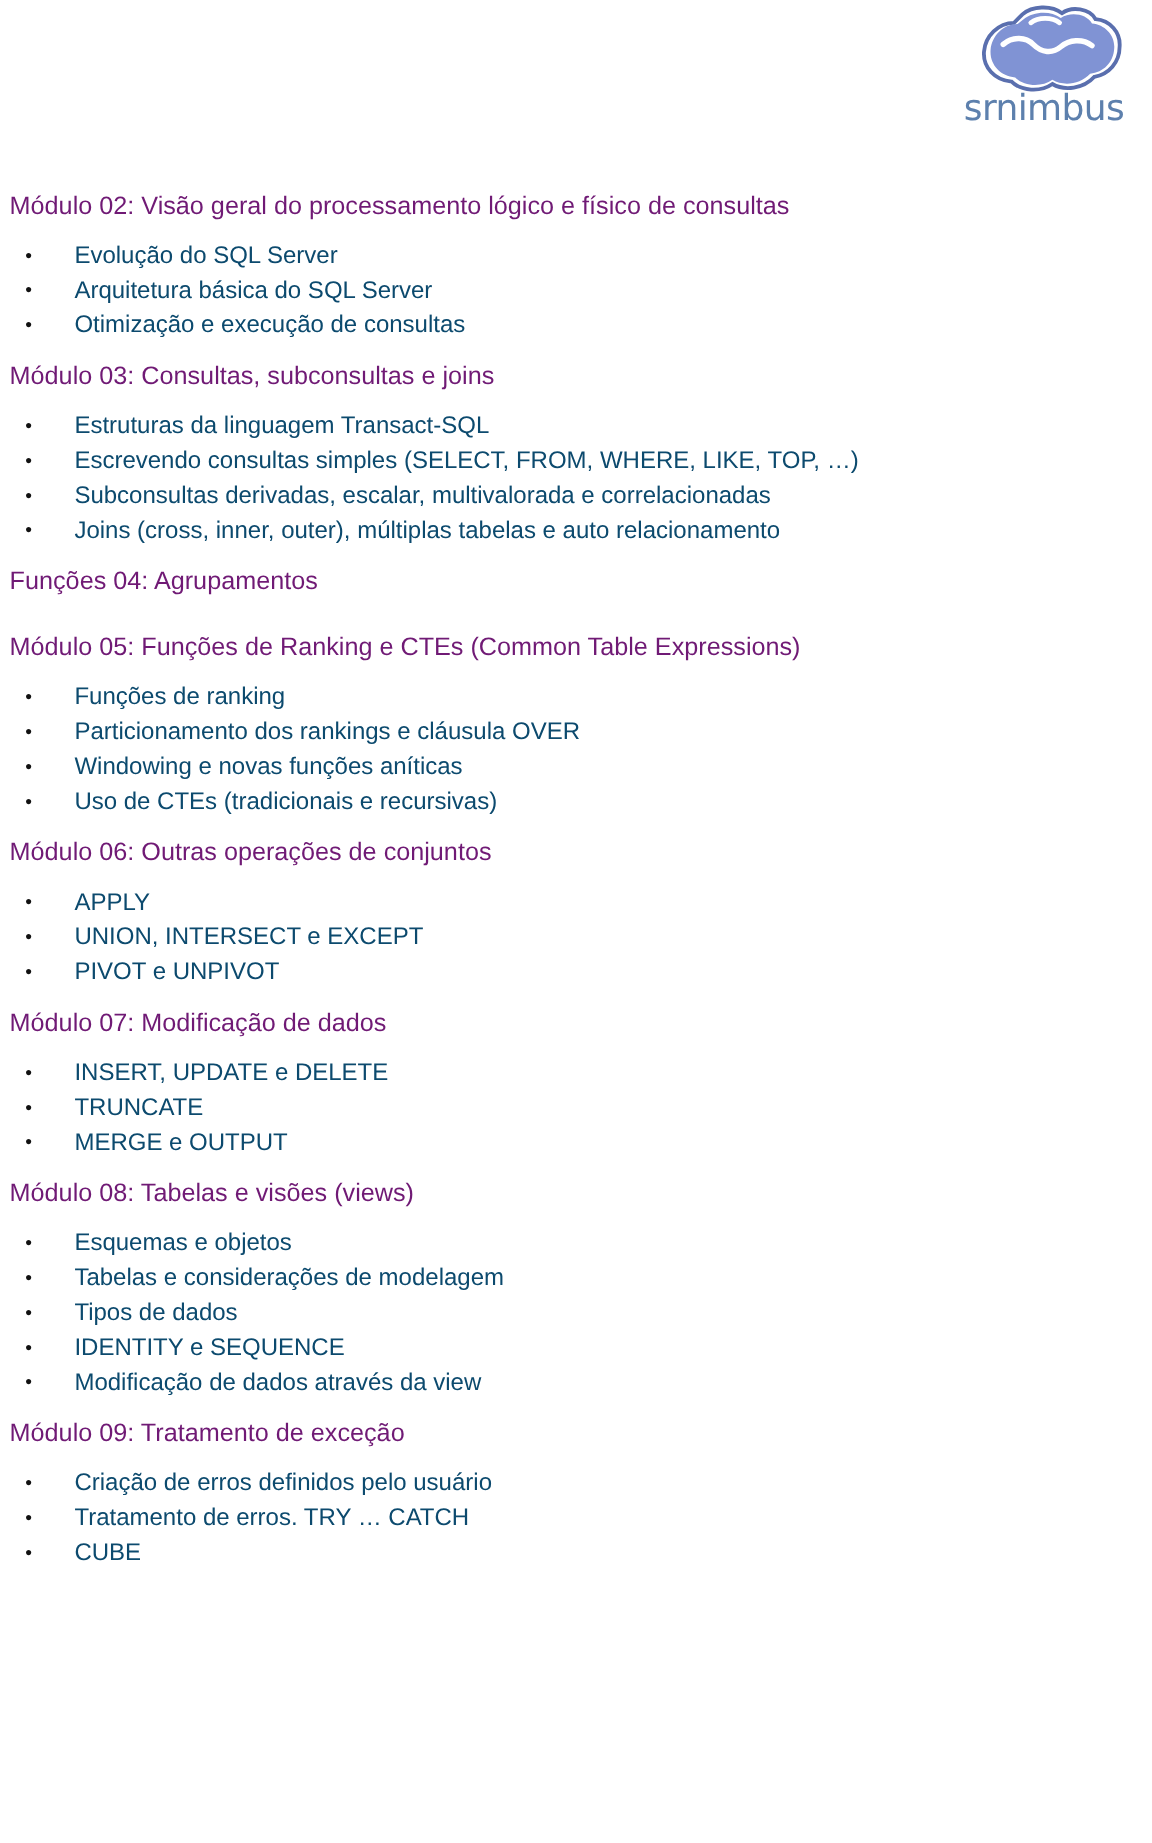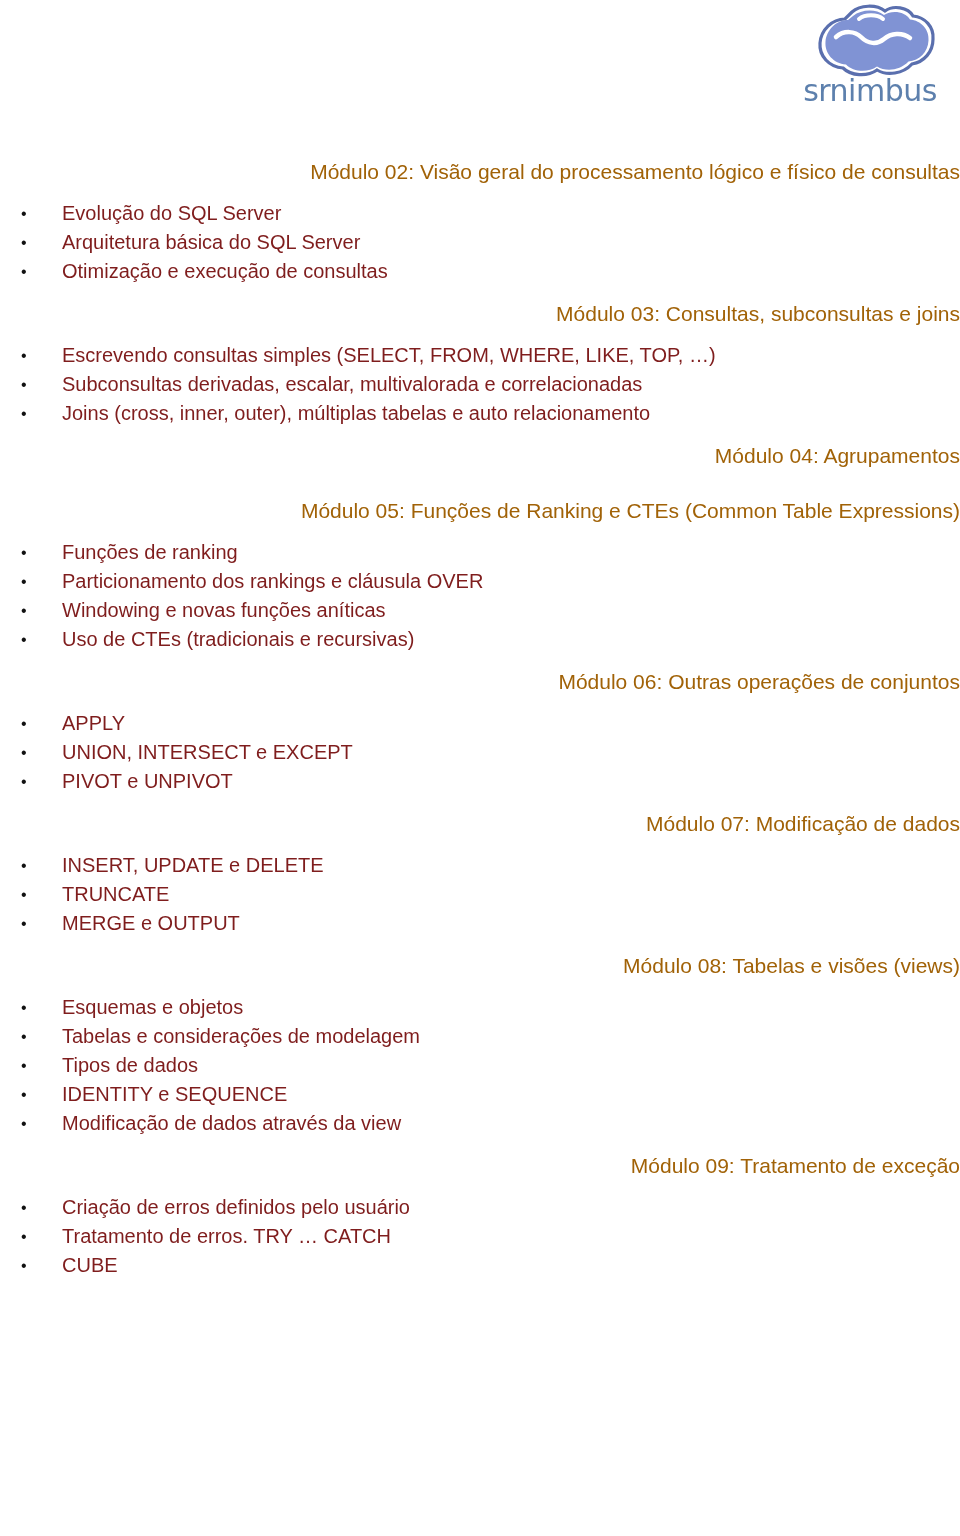--- a/index.html
+++ b/index.html
@@ -59,38 +59,37 @@
   .doc {
     position: absolute;
     top: 132px;
     left: 0;
     width: 960px;
   }
 
   .module-heading {
     font-size: 21px;
     line-height: 29px;
-    color: #a16207;
-    margin: 0;
-    padding: 0 0 0 24px;
+    color: #701a75;
+    margin: 0;
+    padding: 0 0 0 8px;
     white-space: nowrap;
     font-weight: 400;
-    text-align: right;
   }
 
   .bullet-list {
     list-style: none;
     margin: 0;
     padding: 0;
   }
   .bullet-item {
     position: relative;
     font-size: 20px;
     line-height: 29px;
-    color: #7f1d1d;
+    color: #0c4a6e;
     margin: 0;
     padding: 0 0 0 62px;
     white-space: nowrap;
   }
   .bullet-item::before {
     content: "\2022";
     position: absolute;
     left: 21px;
     top: 0;
     font-size: 16px;
@@ -136,29 +135,30 @@
       <li class="bullet-item">Arquitetura básica do SQL Server</li>
       <li class="bullet-item">Otimização e execução de consultas</li>
     </ul>
   </div>
 
   <div class="section">
     <div class="spacer-xs"></div>
     <p class="module-heading">Módulo 03: Consultas, subconsultas e joins</p>
     <div class="spacer-xs"></div>
     <ul class="bullet-list">
+      <li class="bullet-item">Estruturas da linguagem Transact-SQL</li>
       <li class="bullet-item">Escrevendo consultas simples (SELECT, FROM, WHERE, LIKE, TOP, …)</li>
       <li class="bullet-item">Subconsultas derivadas, escalar, multivalorada e correlacionadas</li>
       <li class="bullet-item">Joins (cross, inner, outer), múltiplas tabelas e auto relacionamento</li>
     </ul>
   </div>
 
   <div class="section">
     <div class="spacer-xs"></div>
-    <p class="module-heading">Módulo 04: Agrupamentos</p>
+    <p class="module-heading">Funções 04: Agrupamentos</p>
     <div class="spacer-xs"></div>
   </div>
 
   <div class="section">
     <div class="spacer-xs"></div>
     <p class="module-heading">Módulo 05: Funções de Ranking e CTEs (Common Table Expressions)</p>
     <div class="spacer-xs"></div>
     <ul class="bullet-list">
       <li class="bullet-item">Funções de ranking</li>
       <li class="bullet-item">Particionamento dos rankings e cláusula OVER</li>

